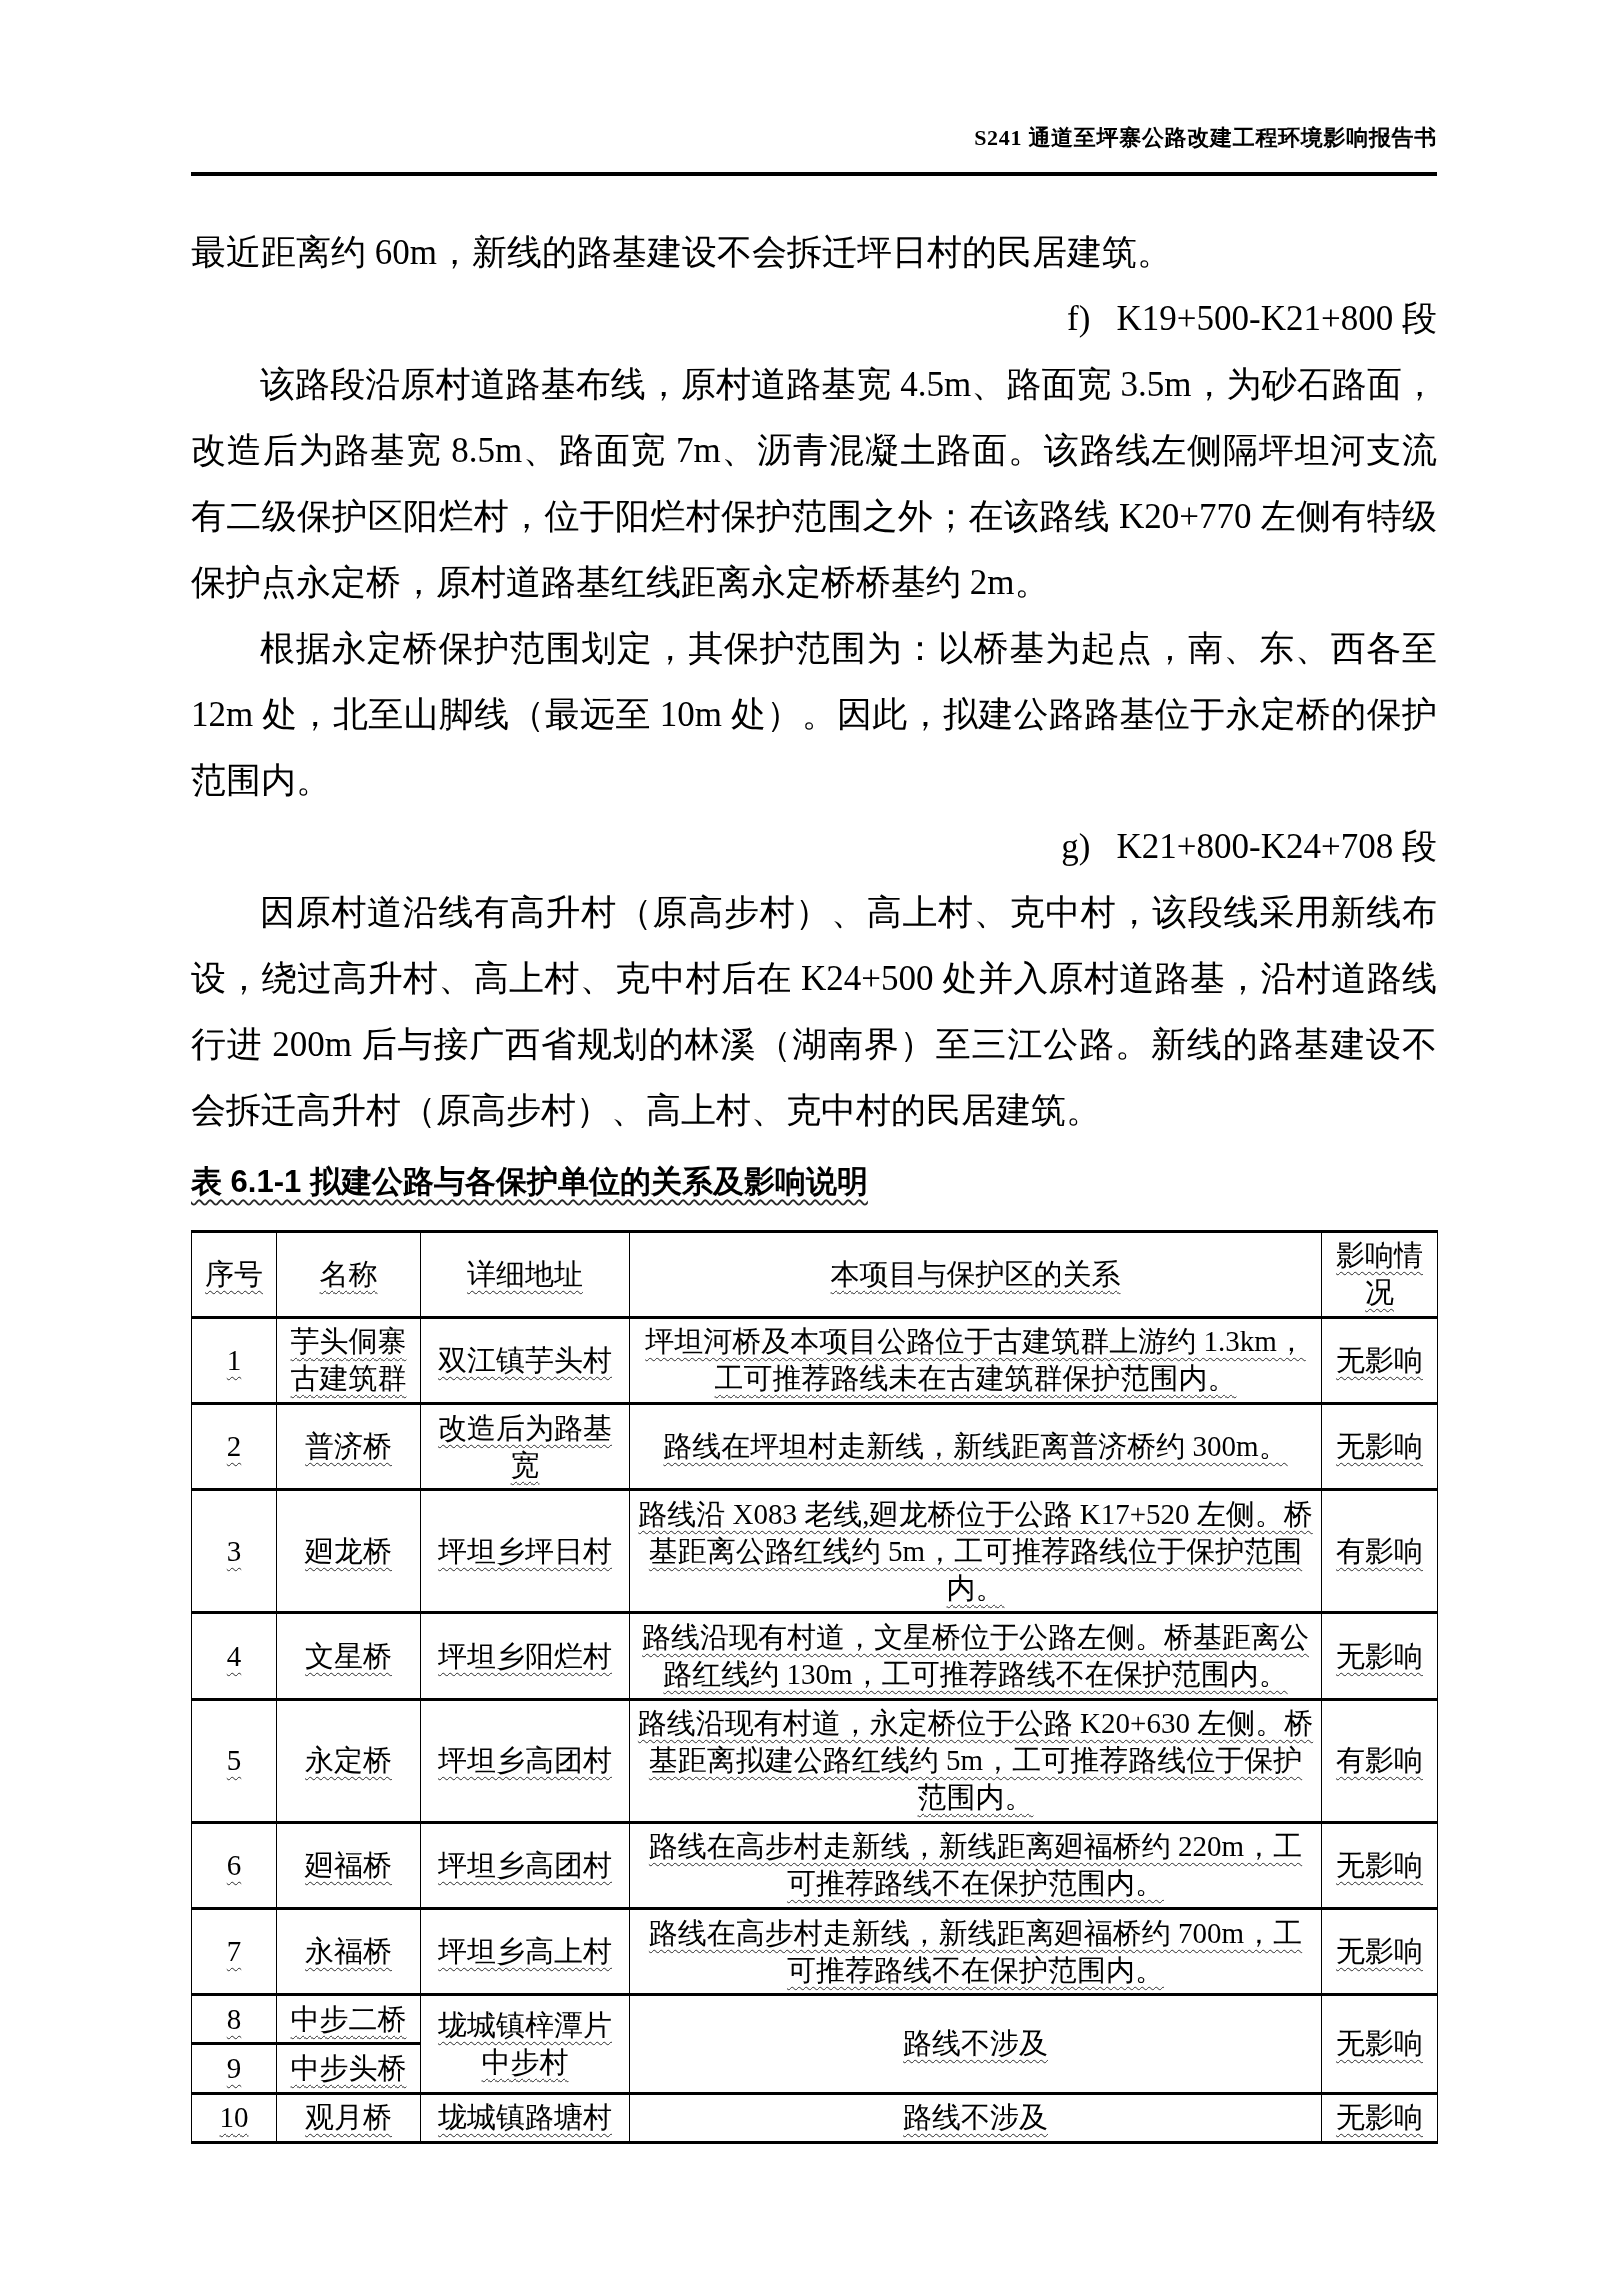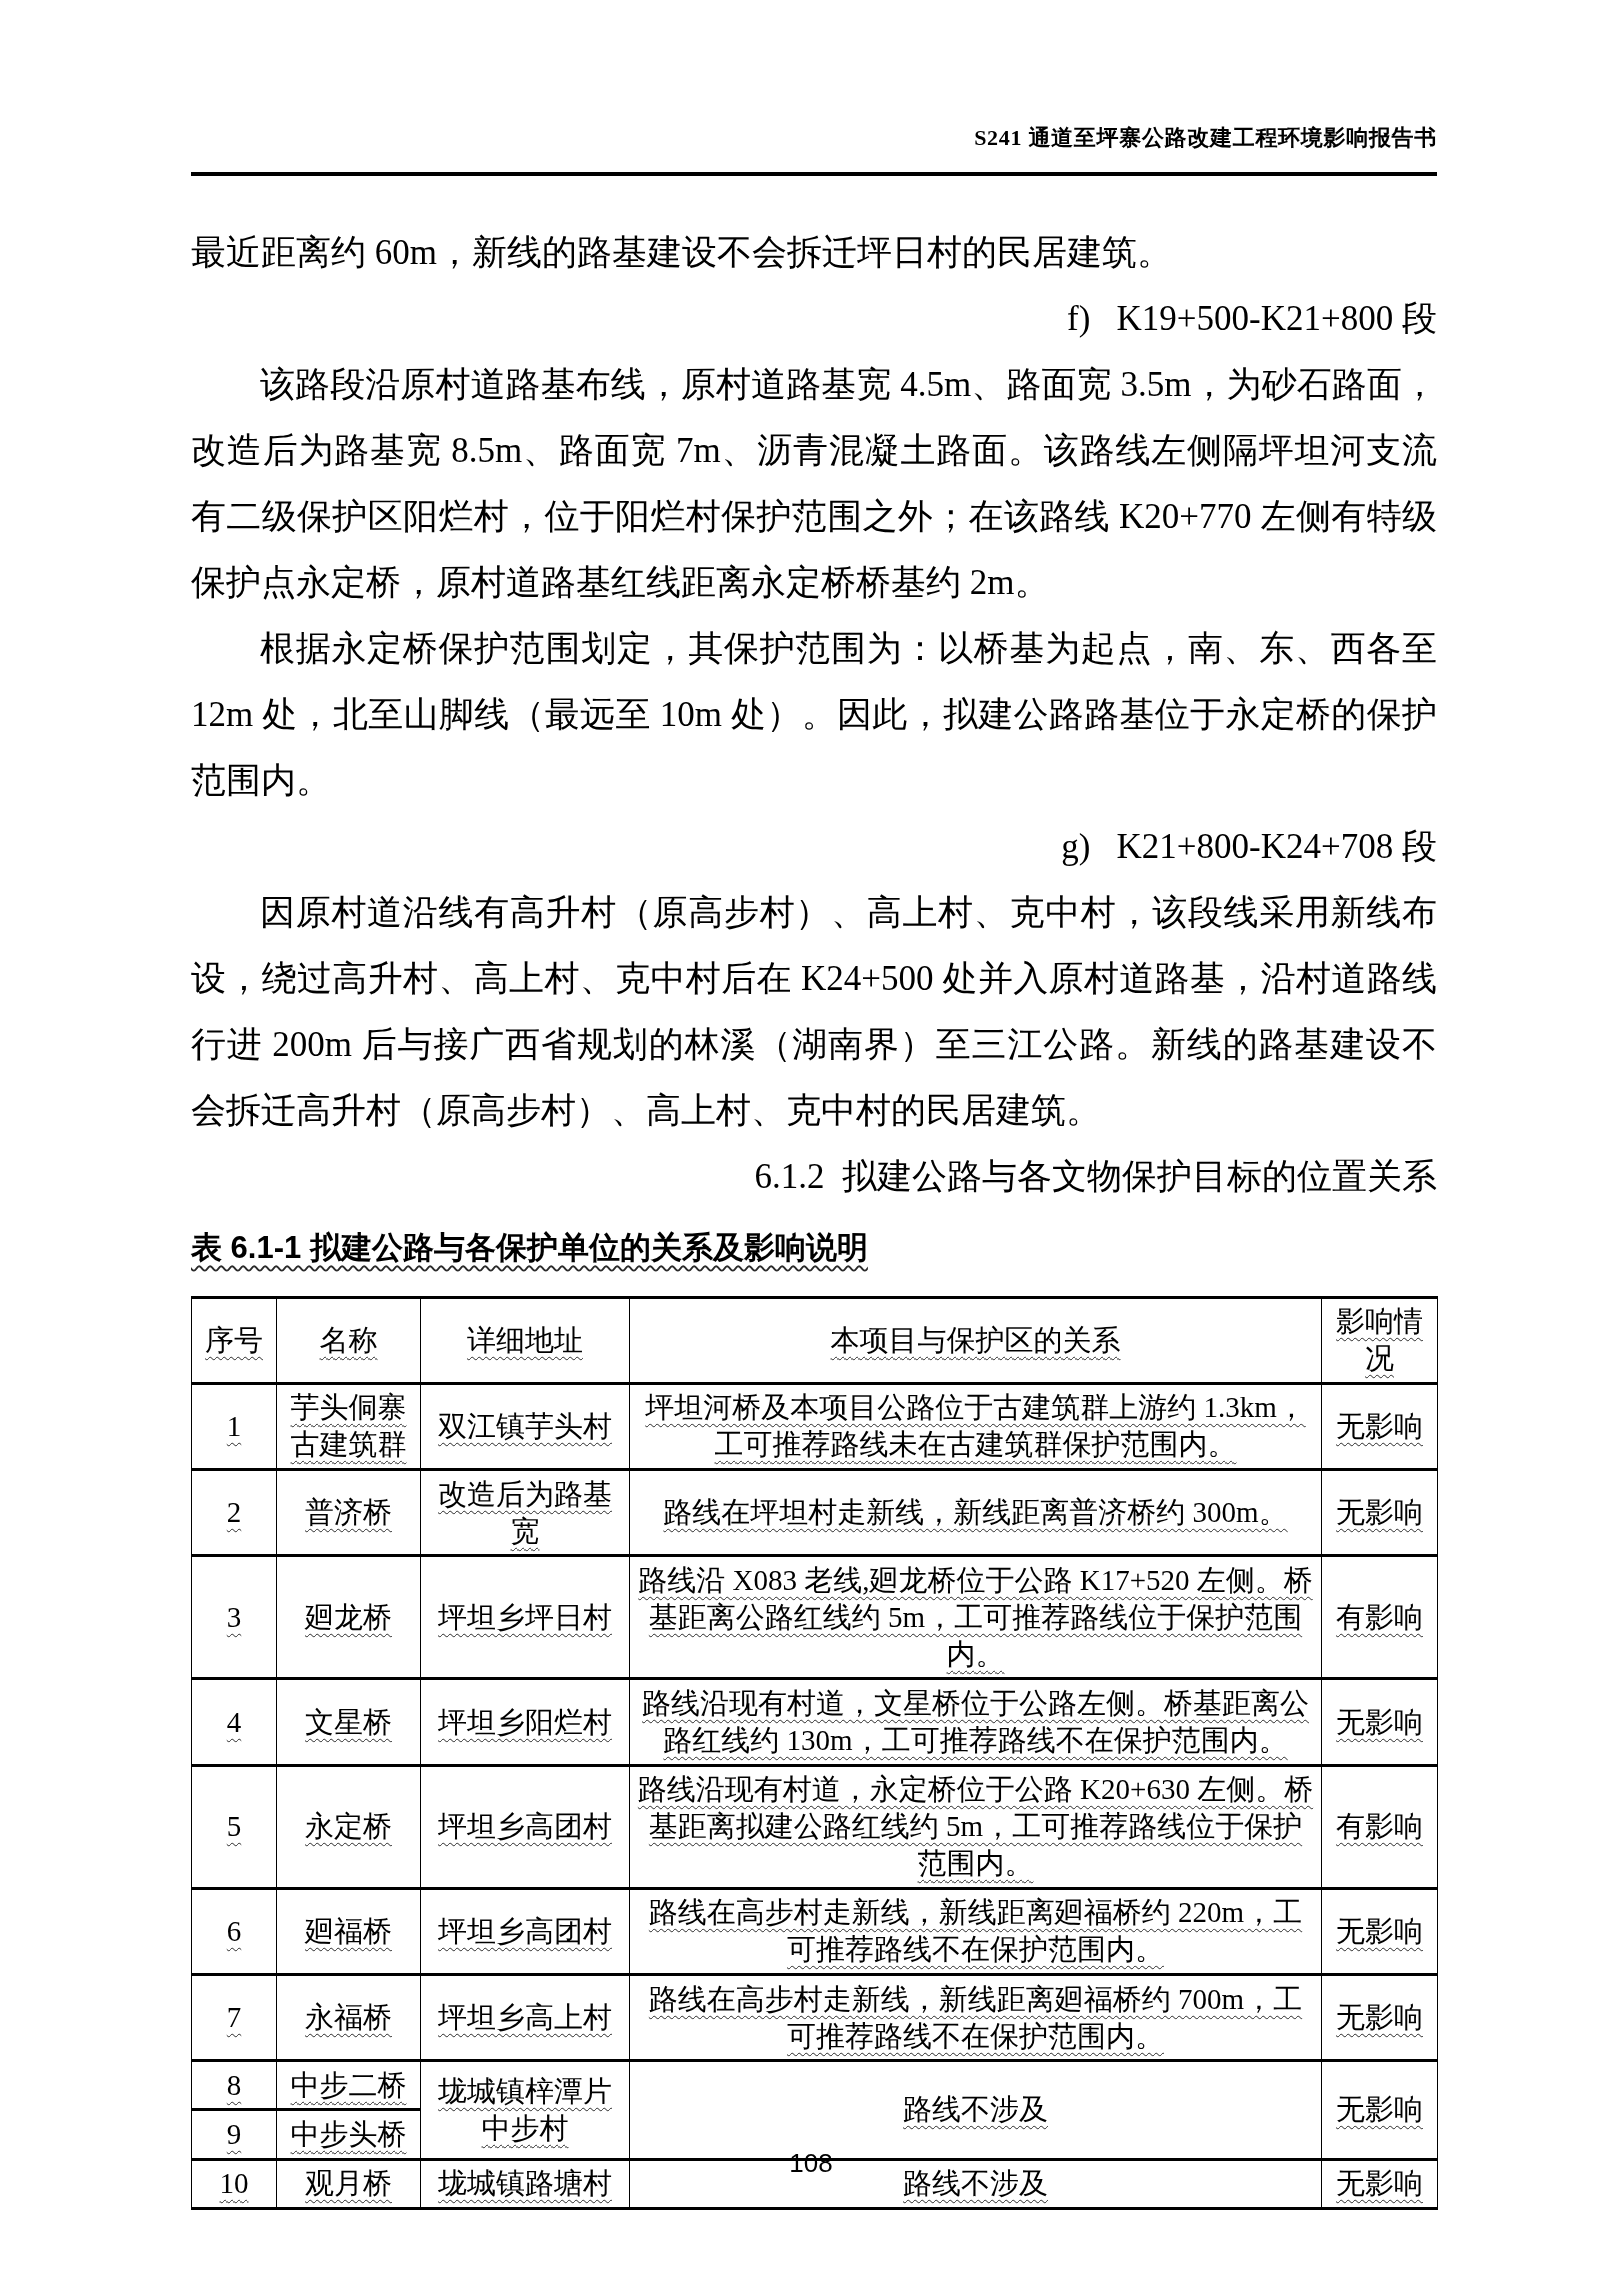--- a/index.html
+++ b/index.html
@@ -100,21 +100,20 @@
     <span>S241 通道至坪寨公路改建工程环境影响报告书</span>
   </div>
 
   <div class="body-text">
     <p class="para">最近距离约 60m，新线的路基建设不会拆迁坪日村的民居建筑。</p>
     <p class="para left indent">f)&nbsp;&nbsp;&nbsp;K19+500-K21+800 段</p>
     <p class="para indent">该路段沿原村道路基布线，原村道路基宽 4.5m、路面宽 3.5m，为砂石路面，改造后为路基宽 8.5m、路面宽 7m、沥青混凝土路面。该路线左侧隔坪坦河支流有二级保护区阳烂村，位于阳烂村保护范围之外；在该路线 K20+770 左侧有特级保护点永定桥，原村道路基红线距离永定桥桥基约 2m。</p>
     <p class="para indent">根据永定桥保护范围划定，其保护范围为：以桥基为起点，南、东、西各至 12m 处，北至山脚线（最远至 10m 处）。因此，拟建公路路基位于永定桥的保护范围内。</p>
     <p class="para left indent">g)&nbsp;&nbsp;&nbsp;K21+800-K24+708 段</p>
     <p class="para indent">因原村道沿线有高升村（原高步村）、高上村、克中村，该段线采用新线布设，绕过高升村、高上村、克中村后在 K24+500 处并入原村道路基，沿村道路线行进 200m 后与接广西省规划的林溪（湖南界）至三江公路。新线的路基建设不会拆迁高升村（原高步村）、高上村、克中村的民居建筑。</p>
-    <p class="para left">6.1.2&nbsp;&nbsp;拟建公路与各文物保护目标的位置关系</p>
 
     <p class="table-caption">
       <span class="wavy">表 6.1-1 拟建公路与各保护单位的关系及影响说明</span>
     </p>
 
     <table class="protection-table">
       <colgroup>
         <col style="width:85px">
         <col style="width:144px">
         <col style="width:209px">
@@ -193,16 +192,15 @@
           <td>10</td>
           <td>观月桥</td>
           <td>垅城镇路塘村</td>
           <td>路线不涉及</td>
           <td>无影响</td>
         </tr>
       </tbody>
     </table>
   </div>
 
-  <div class="page-number">108</div>
 
 </div>
 
 
 </body></html>

